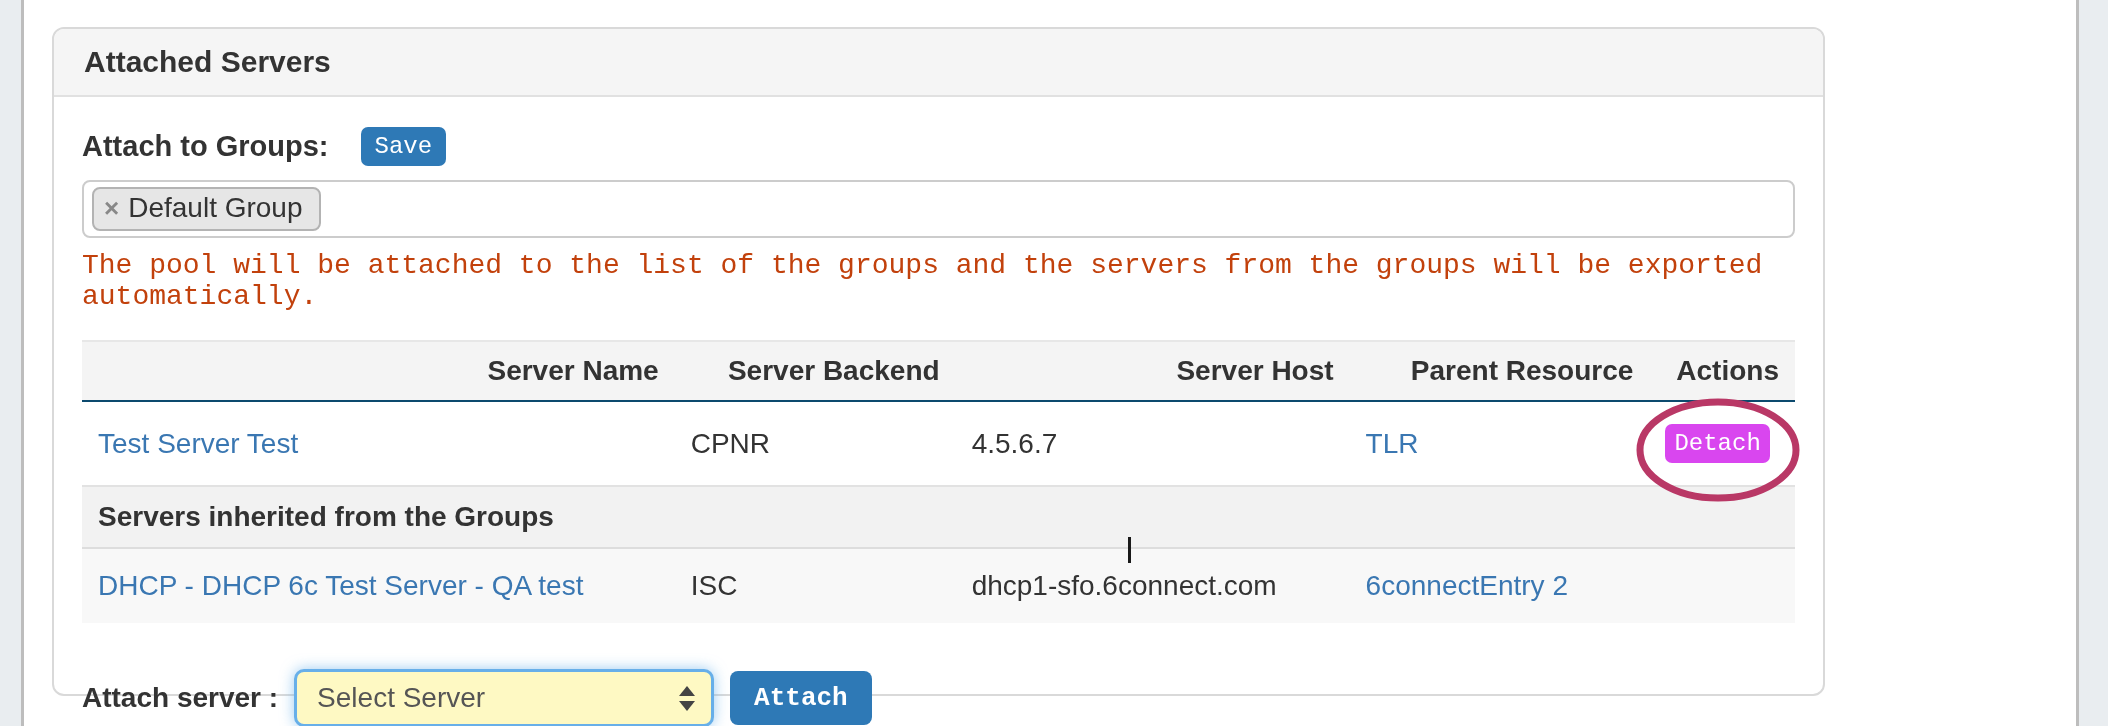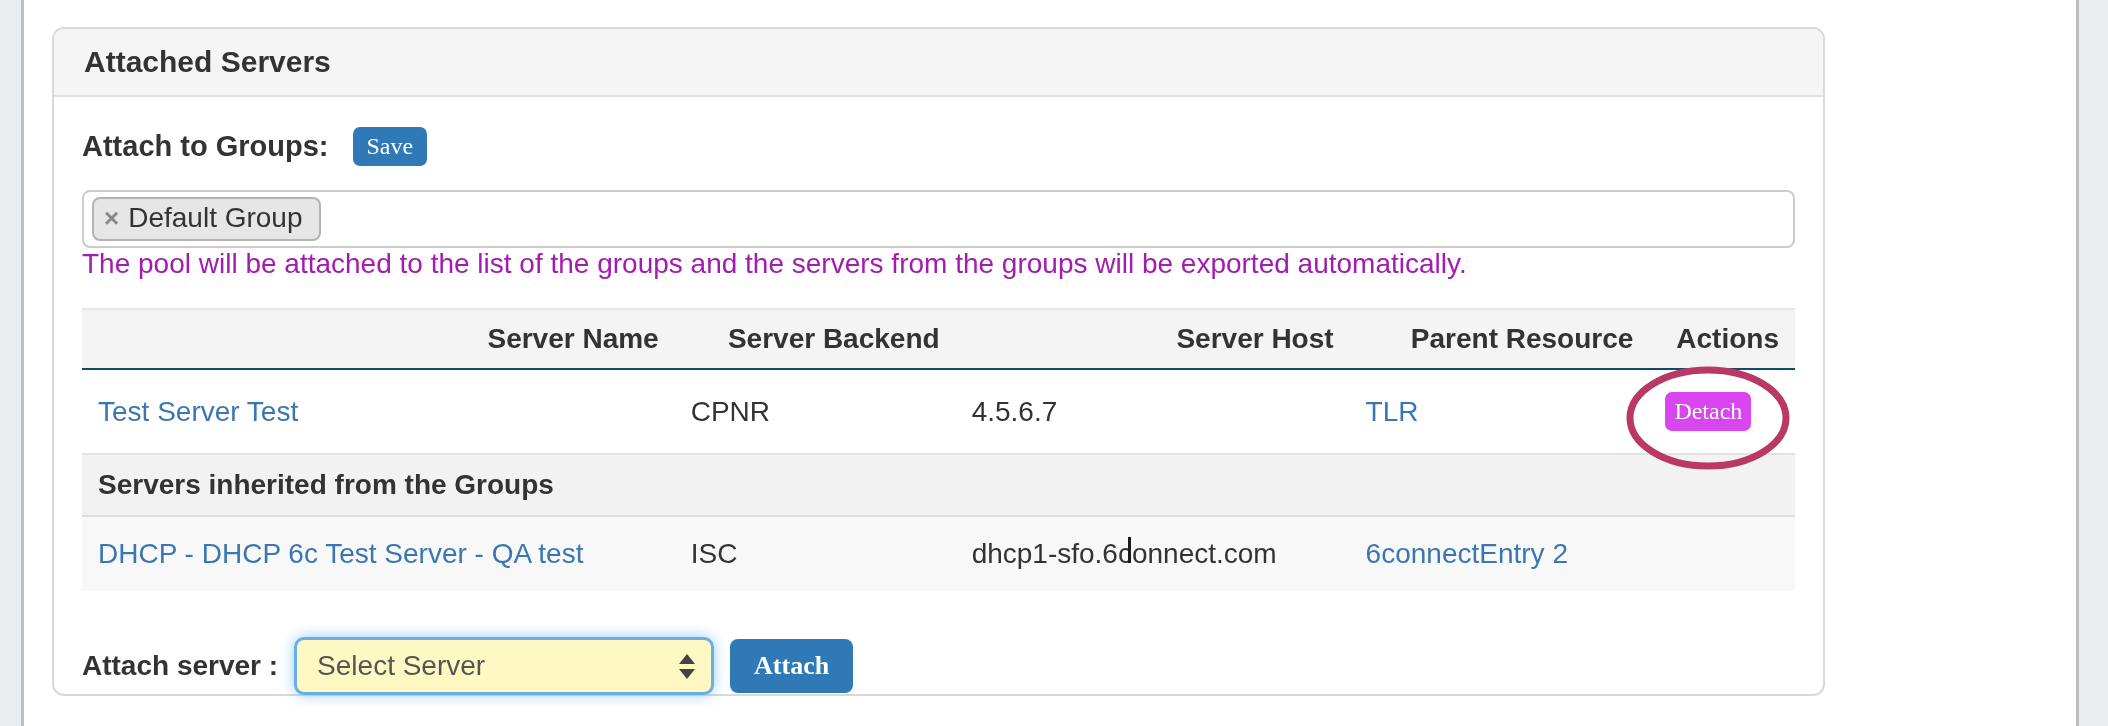--- a/index.html
+++ b/index.html
@@ -27,36 +27,36 @@
     background: #fff; border: 2px solid #d9d9d9; border-radius: 12px;
   }
   .panel-heading {
     height: 68px; background: #f5f5f5; border-bottom: 2px solid #e1e1e1;
     border-radius: 10px 10px 0 0; display: flex; align-items: center; padding: 0 30px;
   }
   .panel-title { font-size: 30px; font-weight: bold; color: #333; }
   .panel-body { padding: 26px 28px; }
 
   
-  .groups-row { display: flex; align-items: center; gap: 24px; margin-bottom: 20px; height: 47px; }
+  .groups-row { display: flex; align-items: center; gap: 32px; margin-bottom: 10px; height: 47px; }
   .groups-label { font-weight: bold; font-size: 29px; }
-  .btn { border: none; cursor: pointer; color: #fff; font-family: Liberation Serif, serif; }
+  .btn { border: none; cursor: pointer; color: #fff; font-family: Liberation Mono, monospace; }
   .btn-primary { background: #2e79b6; }
   .btn-save { font-size: 24px; padding: 6px 14px; border-radius: 7px; }
   .group-input {
     border: 2px solid #cccccc; border-radius: 8px; min-height: 58px;
     padding: 5px 8px; display: flex; align-items: center;
   }
   .chip {
     background: #e6e6e6; border: 2px solid #b3b3b3; border-radius: 8px;
     padding: 3px 16px 5px 10px; display: inline-flex; align-items: center; gap: 9px;
     font-size: 28px; color: #333;
   }
   .chip-x { color: #888; font-size: 26px; font-weight: bold; cursor: pointer; line-height: 1; }
-  .help-text { color: #a21caf; font-size: 28px; margin-top: 0; }
+  .help-text { color: #c2410c; font-size: 28px; margin-top: 12px; font-family: Liberation Mono, monospace; }
 
   
   table.servers { width: 100%; border-collapse: collapse; margin-top: 28px; border-top: 2px solid #e7e7e7; }
   col.c-name { width: 34.6%; } col.c-backend { width: 16.4%; } col.c-host { width: 23.0%; }
   col.c-parent { width: 17.5%; } col.c-actions { width: 8.5%; }
   table.servers th {
     text-align: right; font-size: 28px; font-weight: bold; color: #333;
     background: #f4f4f4; padding: 13px 16px; border-bottom: 2px solid #0c4a6e;
   }
   table.servers td { font-size: 28px; padding: 22px 16px; vertical-align: middle; }

